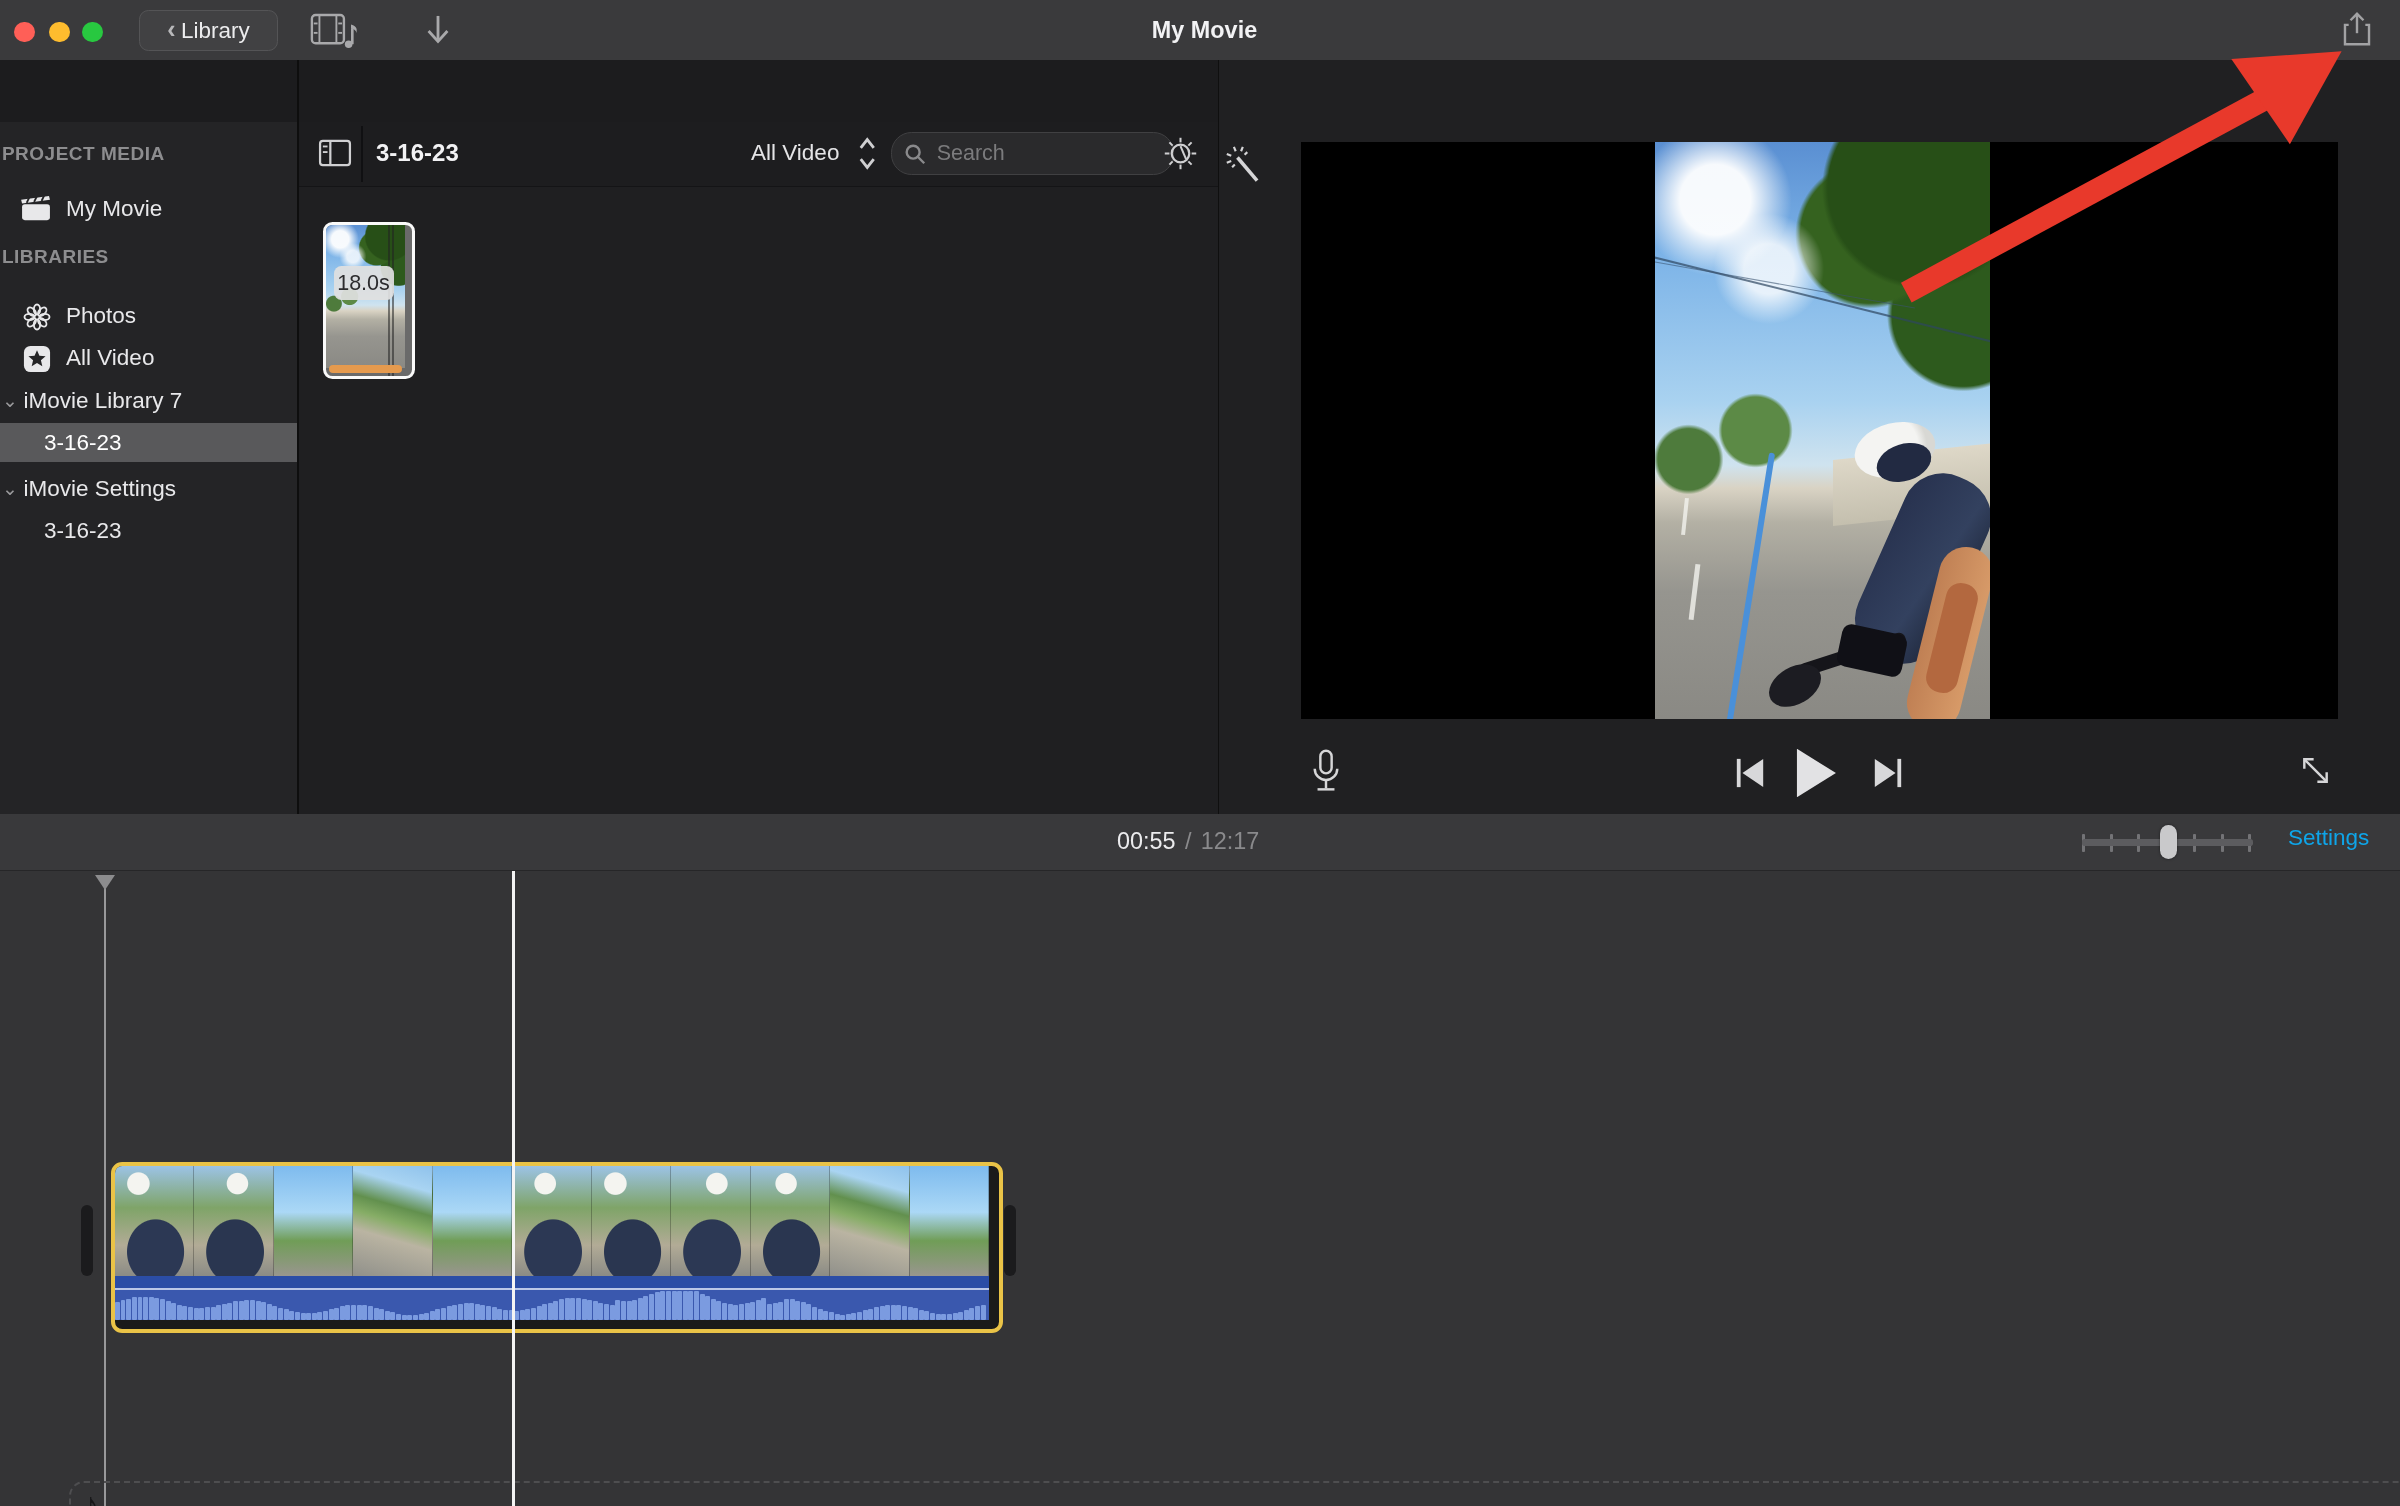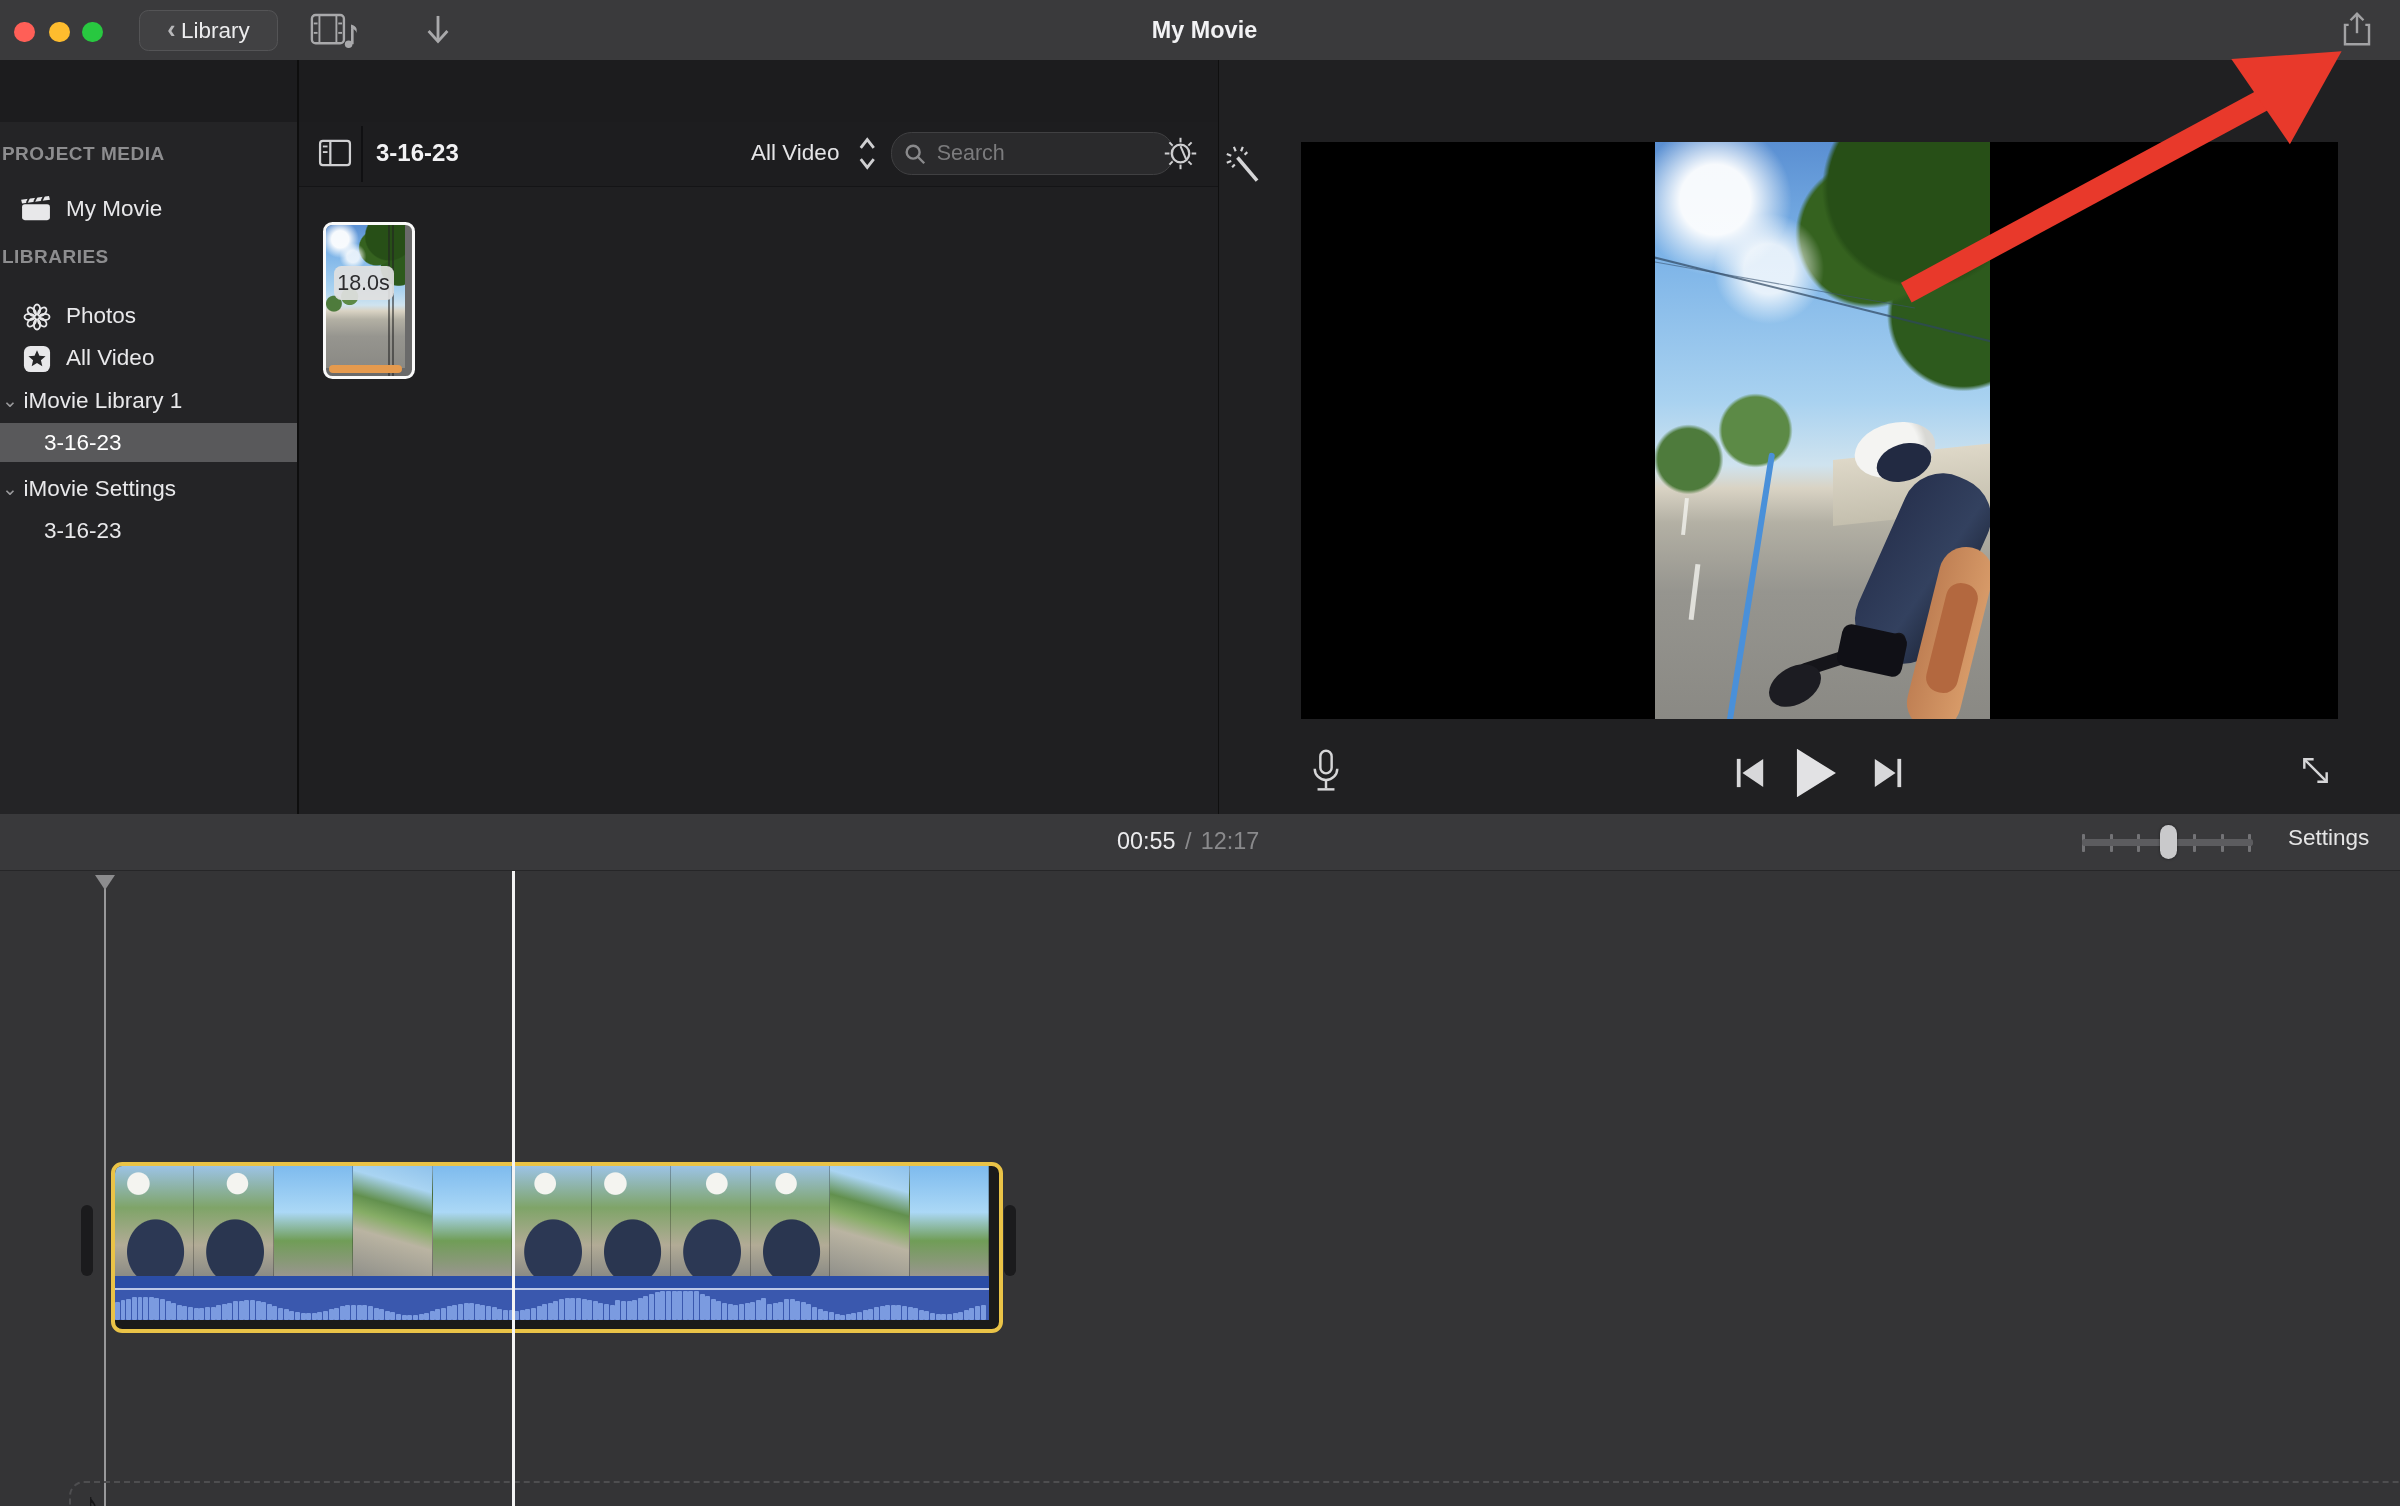--- a/index.html
+++ b/index.html
@@ -49,21 +49,21 @@
   .tool-ic{top:81px;width:41px;height:49px;display:flex;align-items:center;justify-content:center;}
   #stage{left:82px;top:82px;width:1037px;height:577px;background:#000;overflow:hidden;}
   #video{left:354px;top:0;width:335px;height:577px;overflow:hidden;background:#79b4e4;}
   .vlayer{position:absolute;}
 
   
   #timecode{left:1117px;top:0;height:55px;display:flex;align-items:center;font-size:23.4px;gap:9.4px;}
   #tc-current{color:#ebebed;}
   #tc-sep,#tc-total{color:#8a8a8c;}
   #zoom-slider{left:2082px;top:11.2px;width:171px;height:34px;}
-  #settings-label{left:2288px;top:0;height:48px;display:flex;align-items:center;font-size:22.5px;color:#e5e5e5;}
+  #settings-label{left:2288px;top:0;height:48px;display:flex;align-items:center;font-size:22.5px;color:#0ea5e9;}
   .tick{top:8.4px;width:2.8px;height:18px;background:#737376;border-radius:0.9px;}
   #slider-track{top:14px;left:0;width:171px;height:6.6px;background:#5c5c5f;border-radius:2.8px;}
   #slider-thumb{left:78px;top:0;width:17px;height:34px;background:#c9c9cb;border-radius:8.4px;box-shadow:0 0 2.8px rgba(0,0,0,.5);}
 
   
   #gray-playhead-line{left:104px;top:5.6px;width:1.9px;height:630px;background:#98989a;}
   #gray-playhead-tri{left:95px;top:3.7px;width:0;height:0;border-left:10.3px solid transparent;border-right:10.3px solid transparent;border-top:15px solid #8c8c8e;}
   #skimmer{left:512px;top:0;width:2.8px;height:635px;background:#f4f4f4;z-index:6;}
   #tl-clip{left:111px;top:291px;width:884px;height:163px;border:4.7px solid #eac347;border-radius:11.2px;background:#1a1a1a;overflow:hidden;z-index:3;}
   #filmstrip{left:0;top:0;width:874px;height:110px;display:flex;}
@@ -176,21 +176,21 @@
         <svg width="28" height="28" viewBox="0 0 30 30">
           <rect x="1" y="1" width="28" height="28" rx="7" fill="#e8e8ea"></rect>
           <path d="M15 5.5 l2.6 6.1 6.6 .5 -5 4.3 1.5 6.4 -5.7 -3.4 -5.7 3.4 1.5 -6.4 -5 -4.3 6.6 -.5 z" fill="#242426"></path>
         </svg>
       </span>
       <span style="margin-left:66px;">All Video</span>
     </div>
 
     <div class="abs side-row" style="left:0;top:259px;width:297px;">
       <span class="lib-chev" style="margin-left:1.9px;">⌄</span>
-      <span>iMovie Library 1</span>
+      <span>iMovie Library 7</span>
     </div>
 
     <div class="abs side-row selected-bg" style="left:0;top:301px;">
       <span style="margin-left:44px;color:#ffffff;">3-16-23</span>
     </div>
 
     <div class="abs side-row" style="left:0;top:347px;width:297px;">
       <span class="lib-chev" style="margin-left:1.9px;">⌄</span>
       <span>iMovie Settings</span>
     </div>

